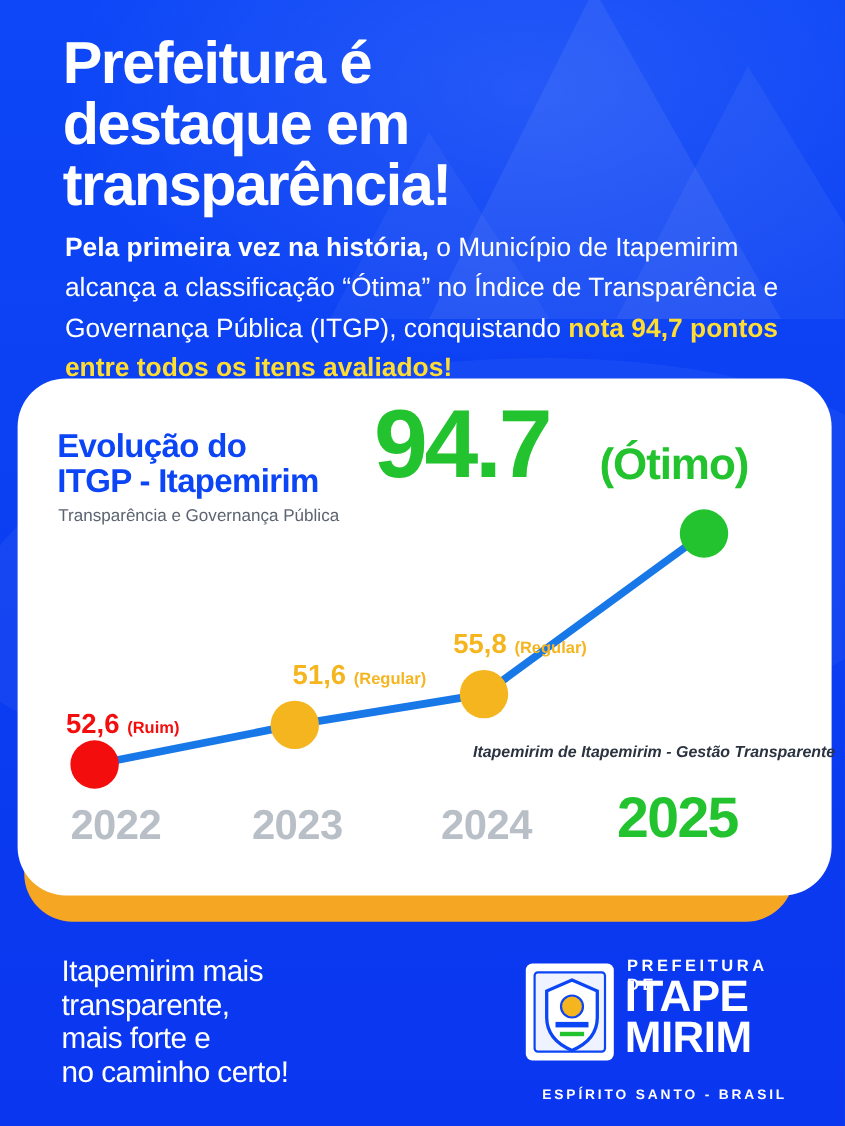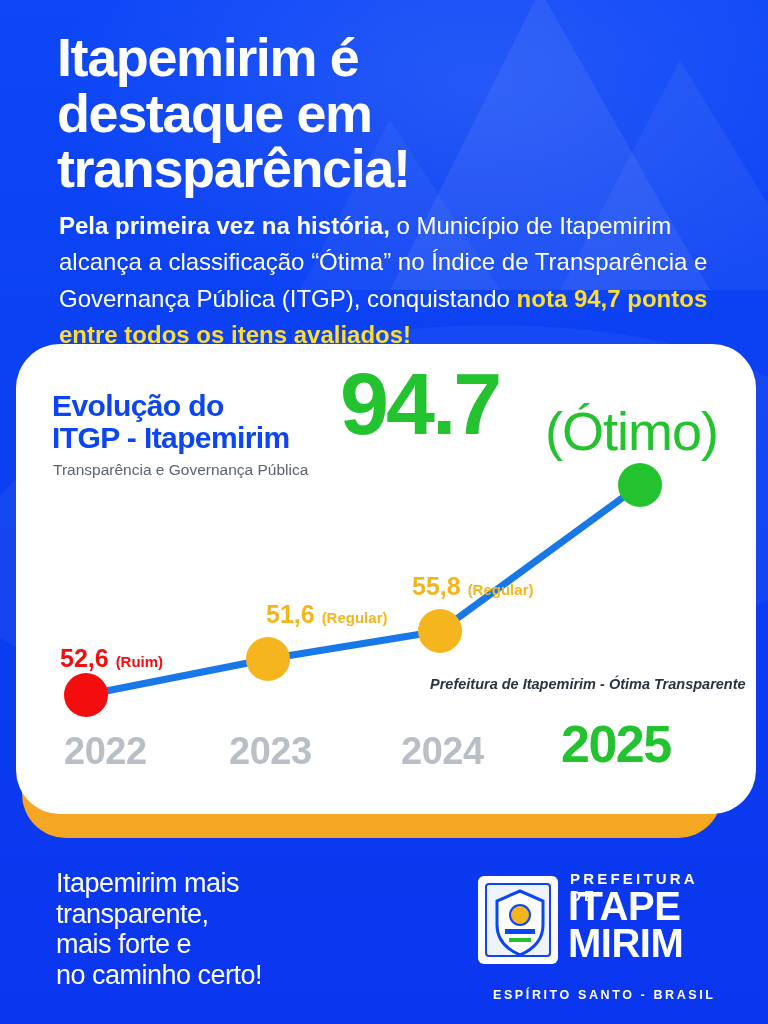--- a/index.html
+++ b/index.html
@@ -73,21 +73,21 @@
     position:absolute; left:53px; top:461px;
     color:#5b6470; font-size:15.5px;
   }
   .big-score {
     position:absolute; left:340px; top:360px;
     color:#22c32e; font-size:88px; font-weight:bold; letter-spacing:-3px;
     line-height:1;
   }
   .big-label {
     position:absolute; left:545px; top:400px;
-    color:#22c32e; font-size:54px; font-weight:normal; letter-spacing:-1px;
+    color:#22c32e; font-size:40px; font-weight:bold; letter-spacing:-1px;
   }
 
   
   .chart { position:absolute; left:16px; top:344px; width:740px; height:470px; }
   .chart svg { position:absolute; left:0; top:0; }
 
   .pt-label {
     position:absolute; font-weight:bold; white-space:nowrap;
   }
   .pt-label .paren { font-size:0.60em; font-weight:bold; }
@@ -139,21 +139,21 @@
 <body>
 
 <div id="poster">
 
   <div class="mtn mtn1"></div>
   <div class="mtn mtn2"></div>
   <div class="mtn mtn3"></div>
   <div class="wave"></div>
 
   <div class="headline">
-    <div>Itapemirim é</div>
+    <div>Prefeitura é</div>
     <div>destaque em</div>
     <div>transparência!</div>
   </div>
 
   <div class="subcopy">
     <span>Pela primeira vez na história,</span><span class="reg"> o Município de Itapemirim alcança a classificação “Ótima” no Índice de Transparência e Governança Pública (ITGP), conquistando </span><span class="hl">nota 94,7 pontos entre todos os itens avaliados!</span>
   </div>
 
   <div class="card-shadow"></div>
   <div class="card"></div>
@@ -190,21 +190,21 @@
       <span>55,8</span>
       <span class="paren">(Regular)</span>
     </div>
 
     <div class="year" style="left:48px;  top:386px;">2022</div>
     <div class="year" style="left:213px; top:386px;">2023</div>
     <div class="year" style="left:385px; top:386px;">2024</div>
     <div class="year last" style="left:545px; top:370px;">2025</div>
   </div>
 
-  <div class="credit">Prefeitura de Itapemirim - Ótima Transparente</div>
+  <div class="credit">Itapemirim de Itapemirim - Gestão Transparente</div>
 
   <div class="footer-text">
     <div><span class="b">Itapemirim</span><span class="l"> mais</span></div>
     <div class="l">transparente,</div>
     <div class="l">mais forte e</div>
     <div class="b">no caminho certo!</div>
   </div>
 
   <div class="logo">
     <div class="crest">

